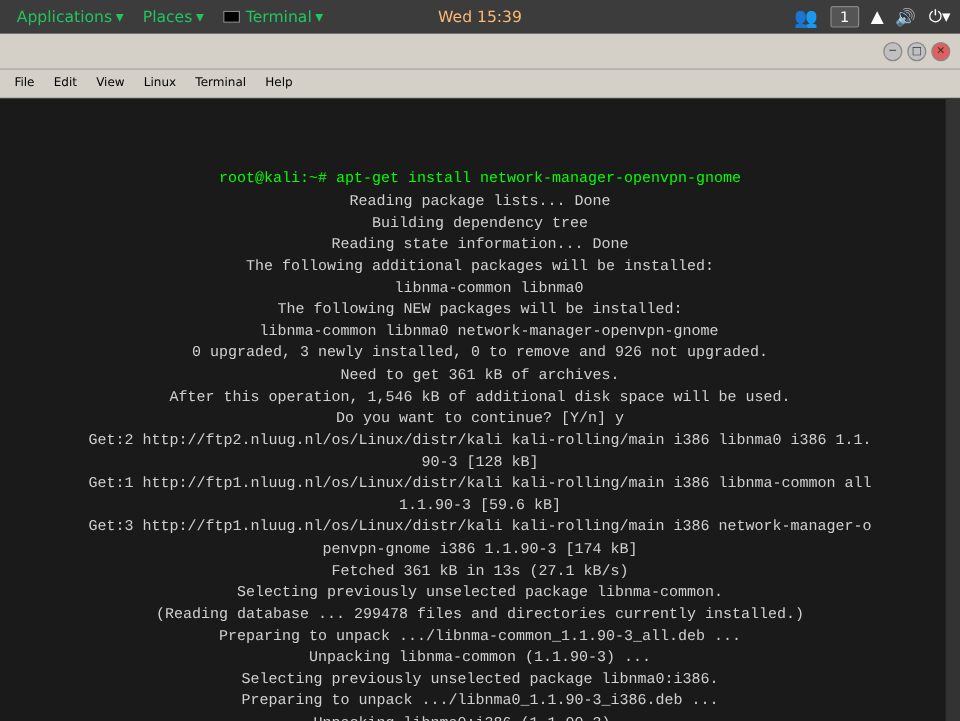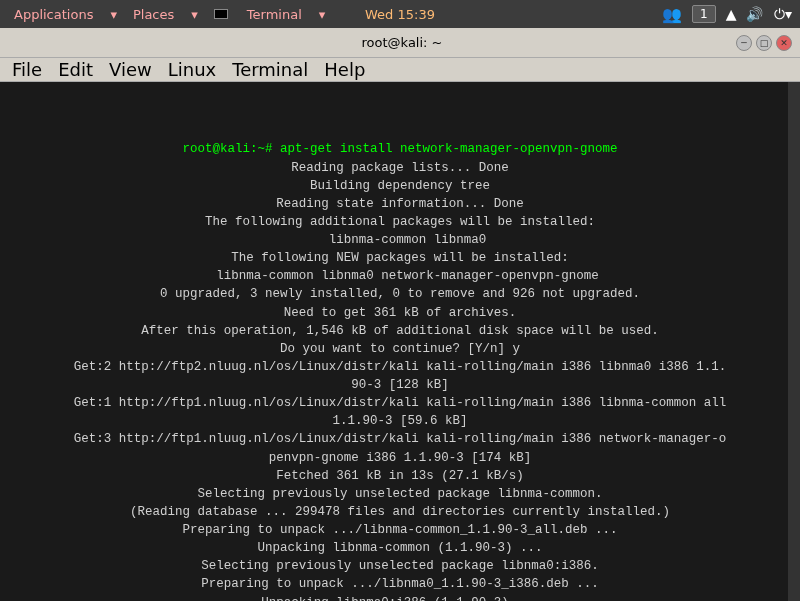--- a/index.html
+++ b/index.html
@@ -14,22 +14,22 @@
       justify-content: space-between;
       padding: 0 8px;
       color: #ffffff;
       font-size: 13px;
     }
     #system-bar-left { display: flex; align-items: center; gap: 4px; }
     #system-bar-center { position: absolute; left: 50%; transform: translateX(-50%); font-size: 13px; color: #fdba74; }
     #system-bar-right { display: flex; align-items: center; gap: 10px; font-size: 13px; }
 
     .sys-menu-item {
-      display: flex; align-items: center; gap: 17px; cursor: pointer; padding: 2px 6px; border-radius: 3px;
-      color: #fca5a5;
+      display: flex; align-items: center; gap: 3px; cursor: pointer; padding: 2px 6px; border-radius: 3px;
+      color: #22c55e;
     }
 
     .workspace-badge {
       background: #555; border: 1px solid #888; padding: 1px 7px; font-size: 12px; color: #fff; border-radius: 2px;
     }
 
     
     #window-chrome {
       height: 30px;
       background: #d4d0c8;
@@ -48,21 +48,21 @@
     }
 
     
     #menu-bar {
       height: 24px;
       background: #d4d0c8;
       display: flex;
       align-items: center;
       padding: 0 4px;
       border-bottom: 1px solid #aaa;
-      font-size: 18px;
+      font-size: 10px;
       color: #000;
     }
     .menu-item { padding: 2px 8px; cursor: pointer; }
 
     
     #terminal {
       background: #1a1a1a;
       color: #d0d0d0;
       font-family: 'Courier New', 'DejaVu Sans Mono', monospace;
       font-size: 12.5px;
@@ -104,21 +104,20 @@
     <span style="font-size:16px; cursor:pointer;">👥</span>
     <span class="workspace-badge">1</span>
     <span style="font-size:14px; cursor:pointer;">▲</span>
     <span style="font-size:14px; cursor:pointer;">🔊</span>
     <span style="font-size:14px; cursor:pointer;">⏻▾</span>
   </div>
 </div>
 
 <div id="window-chrome">
   <div style="width:60px;"></div>
-  <div id="window-title">root@kali: ~</div>
   <div id="window-controls">
     <div class="win-btn">─</div>
     <div class="win-btn">□</div>
     <div class="win-btn" style="background:#e06060;">✕</div>
   </div>
 </div>
 
 <div id="menu-bar">
   <div class="menu-item">File</div>
   <div class="menu-item">Edit</div>

